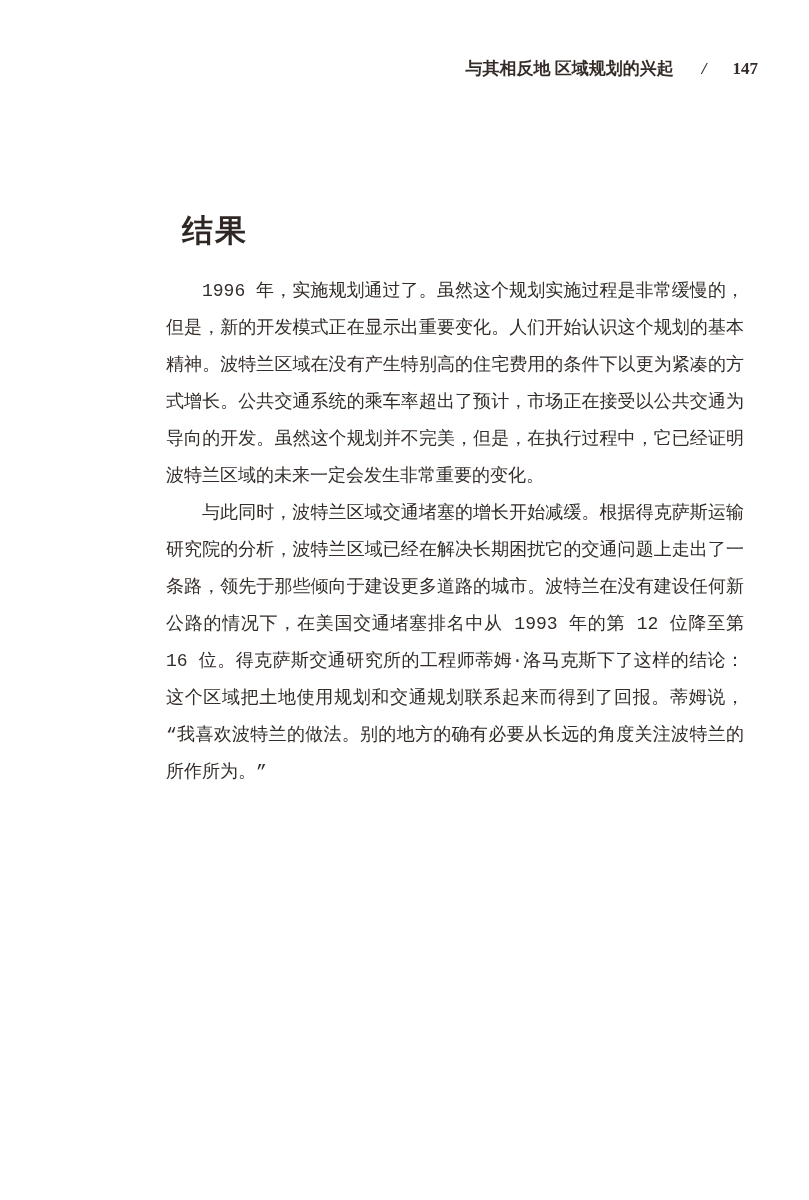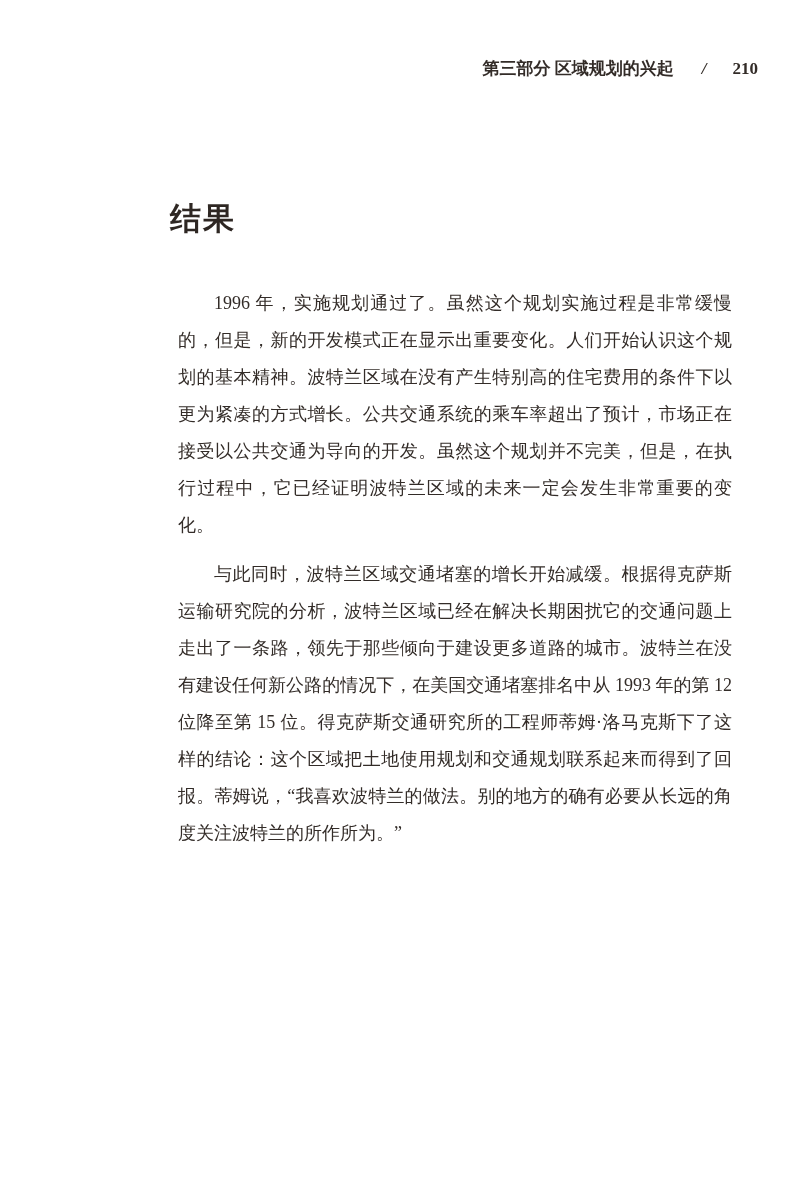--- a/index.html
+++ b/index.html
@@ -31,53 +31,54 @@
   .running-head .slash {
     display: inline-block;
     margin: 0 26px 0 28px;
     font-weight: bold;
     font-style: italic;
   }
   .chapter-title {
     position: absolute;
     top: 197px;
     left: 166px;
-    margin: 4px;
+    margin: 16px;
     font-size: 31px;
     line-height: 36px;
     font-weight: bold;
     letter-spacing: 2px;
     color: #2e2723;
   }
   .body-text {
     position: absolute;
     top: 273px;
     left: 166px;
     width: 578px;
     font-size: 18px;
     line-height: 37px;
     text-align: justify;
     color: #332c28;
   }
   .body-text p {
-    margin: 12px;
+    margin: 0;
     padding: 0;
     text-indent: 2em;
     word-break: break-all;
+    font-family: Liberation Mono, monospace;
   }
 </style>
 </head>
 <body>
 
 <div class="page">
 
   <header class="running-head">
-    <span>第三部分 区域规划的兴起</span><span class="slash">/</span><span>210</span>
+    <span>与其相反地 区域规划的兴起</span><span class="slash">/</span><span>147</span>
   </header>
 
   <h1 class="chapter-title">结果</h1>
 
   <main class="body-text">
     <p>1996 年，实施规划通过了。虽然这个规划实施过程是非常缓慢的，但是，新的开发模式正在显示出重要变化。人们开始认识这个规划的基本精神。波特兰区域在没有产生特别高的住宅费用的条件下以更为紧凑的方式增长。公共交通系统的乘车率超出了预计，市场正在接受以公共交通为导向的开发。虽然这个规划并不完美，但是，在执行过程中，它已经证明波特兰区域的未来一定会发生非常重要的变化。</p>
-    <p>与此同时，波特兰区域交通堵塞的增长开始减缓。根据得克萨斯运输研究院的分析，波特兰区域已经在解决长期困扰它的交通问题上走出了一条路，领先于那些倾向于建设更多道路的城市。波特兰在没有建设任何新公路的情况下，在美国交通堵塞排名中从 1993 年的第 12 位降至第 15 位。得克萨斯交通研究所的工程师蒂姆·洛马克斯下了这样的结论：这个区域把土地使用规划和交通规划联系起来而得到了回报。蒂姆说，“我喜欢波特兰的做法。别的地方的确有必要从长远的角度关注波特兰的所作所为。”</p>
+    <p>与此同时，波特兰区域交通堵塞的增长开始减缓。根据得克萨斯运输研究院的分析，波特兰区域已经在解决长期困扰它的交通问题上走出了一条路，领先于那些倾向于建设更多道路的城市。波特兰在没有建设任何新公路的情况下，在美国交通堵塞排名中从 1993 年的第 12 位降至第 16 位。得克萨斯交通研究所的工程师蒂姆·洛马克斯下了这样的结论：这个区域把土地使用规划和交通规划联系起来而得到了回报。蒂姆说，“我喜欢波特兰的做法。别的地方的确有必要从长远的角度关注波特兰的所作所为。”</p>
   </main>
 
 </div>
 
 </body></html>

